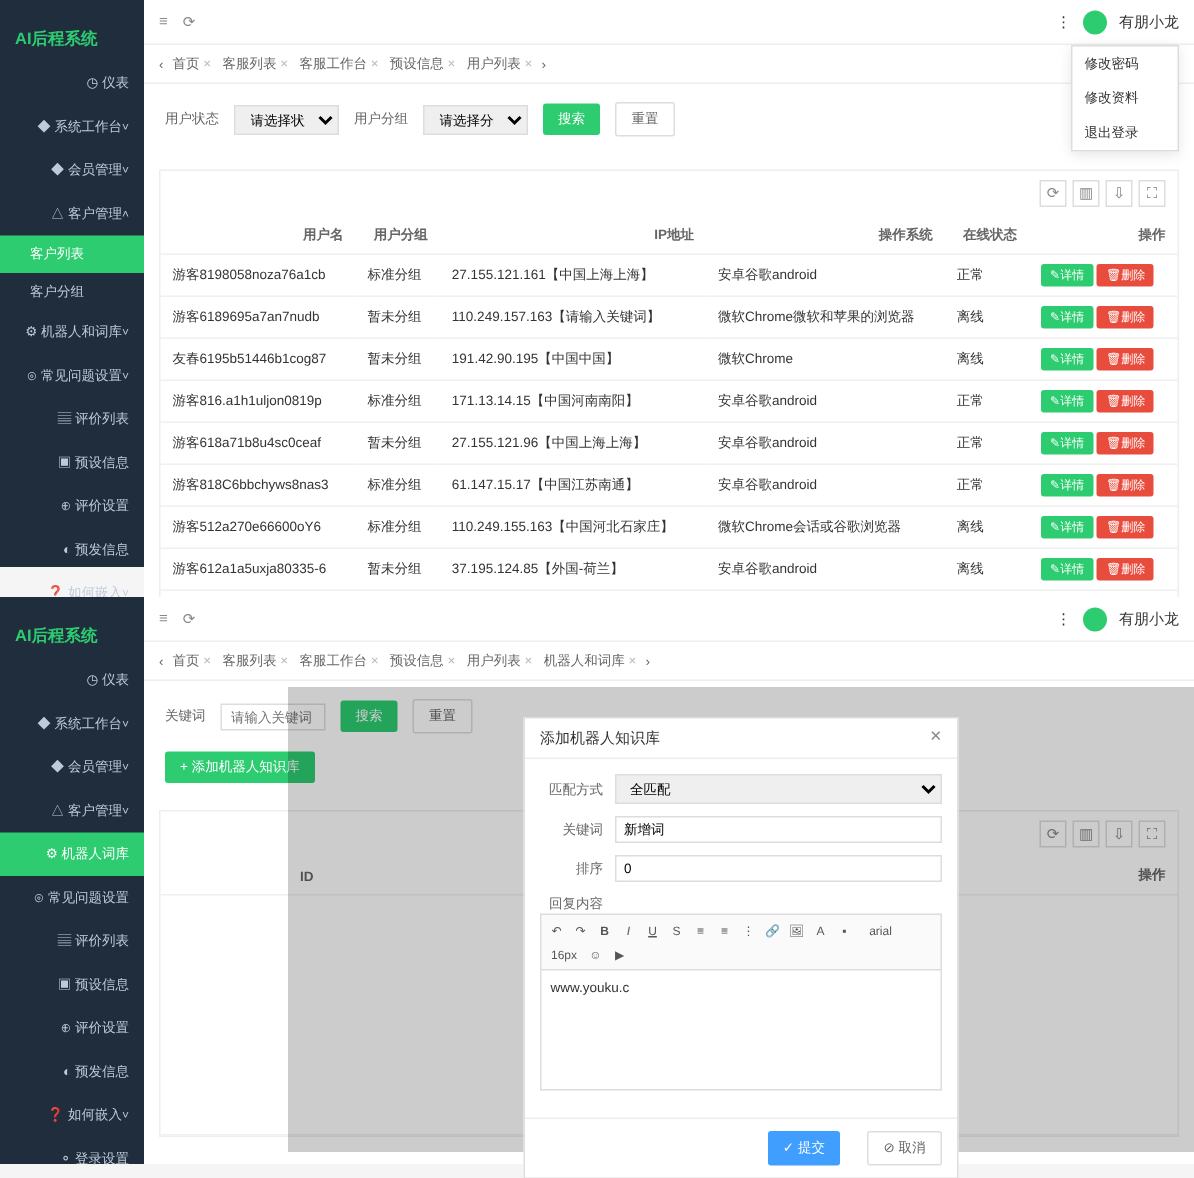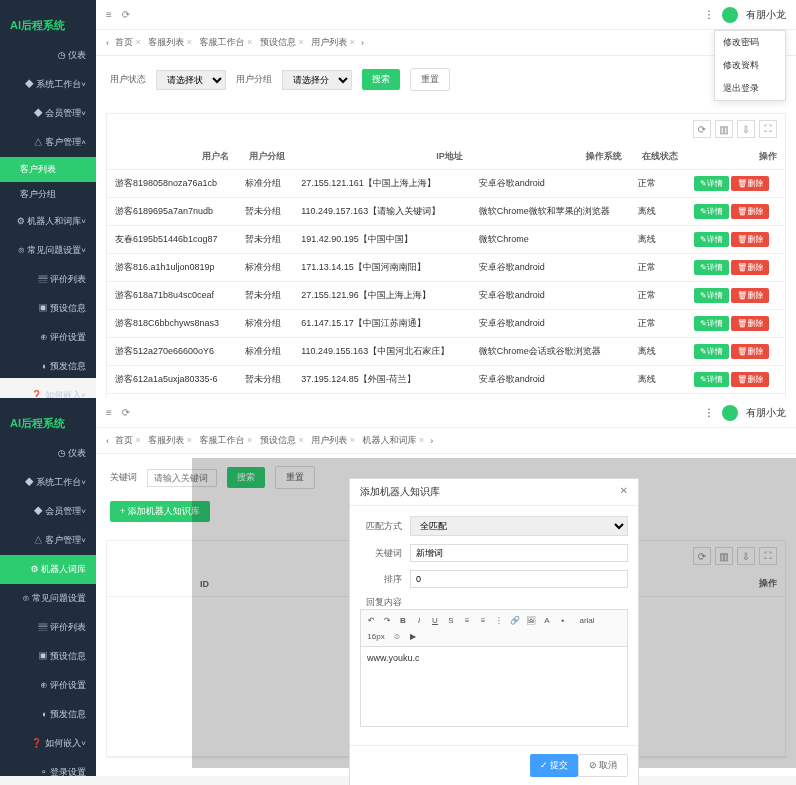--- a/index.html
+++ b/index.html
@@ -44,21 +44,21 @@
 .modal { background: #fff; width: 290px; border: 1px solid #ddd; }
 .modal-head { display: flex; justify-content: space-between; padding: 6px 10px; border-bottom: 1px solid #eee; font-size: 10px; }
 .modal-close { cursor: pointer; color: #888; }
 .modal-body { padding: 10px; }
 .form-row { display: flex; margin-bottom: 8px; align-items: center; font-size: 9px; }
 .form-row label { width: 42px; text-align: right; margin-right: 8px; color: #666; }
 .form-row input, .form-row select { flex: 1; border: 1px solid #ddd; padding: 3px 5px; font-size: 9px; }
 .editor-toolbar { border: 1px solid #ddd; padding: 3px; display: flex; flex-wrap: wrap; gap: 2px; background: #fafafa; }
 .editor-toolbar span { width: 14px; height: 14px; display: inline-flex; align-items: center; justify-content: center; font-size: 8px; cursor: pointer; color: #555; }
 .editor-area { border: 1px solid #ddd; border-top: none; min-height: 80px; padding: 6px; font-size: 9px; }
-.modal-foot { padding: 8px 10px; display: flex; justify-content: flex-end; gap: 0; border-top: 1px solid #eee; }
+.modal-foot { padding: 8px 10px; display: flex; justify-content: flex-end; gap: 18px; border-top: 1px solid #eee; }
 .btn-blue { background: #409eff; color: #fff; }
 #screen2 .main { min-height: 370px; }
 </style>
 </head>
 <body>
 
 <div class="screen" id="screen1" style="height:378px;">
   <div class="sidebar">
     <div class="sidebar-logo">AI后程系统</div>
     <div id="sb1">

